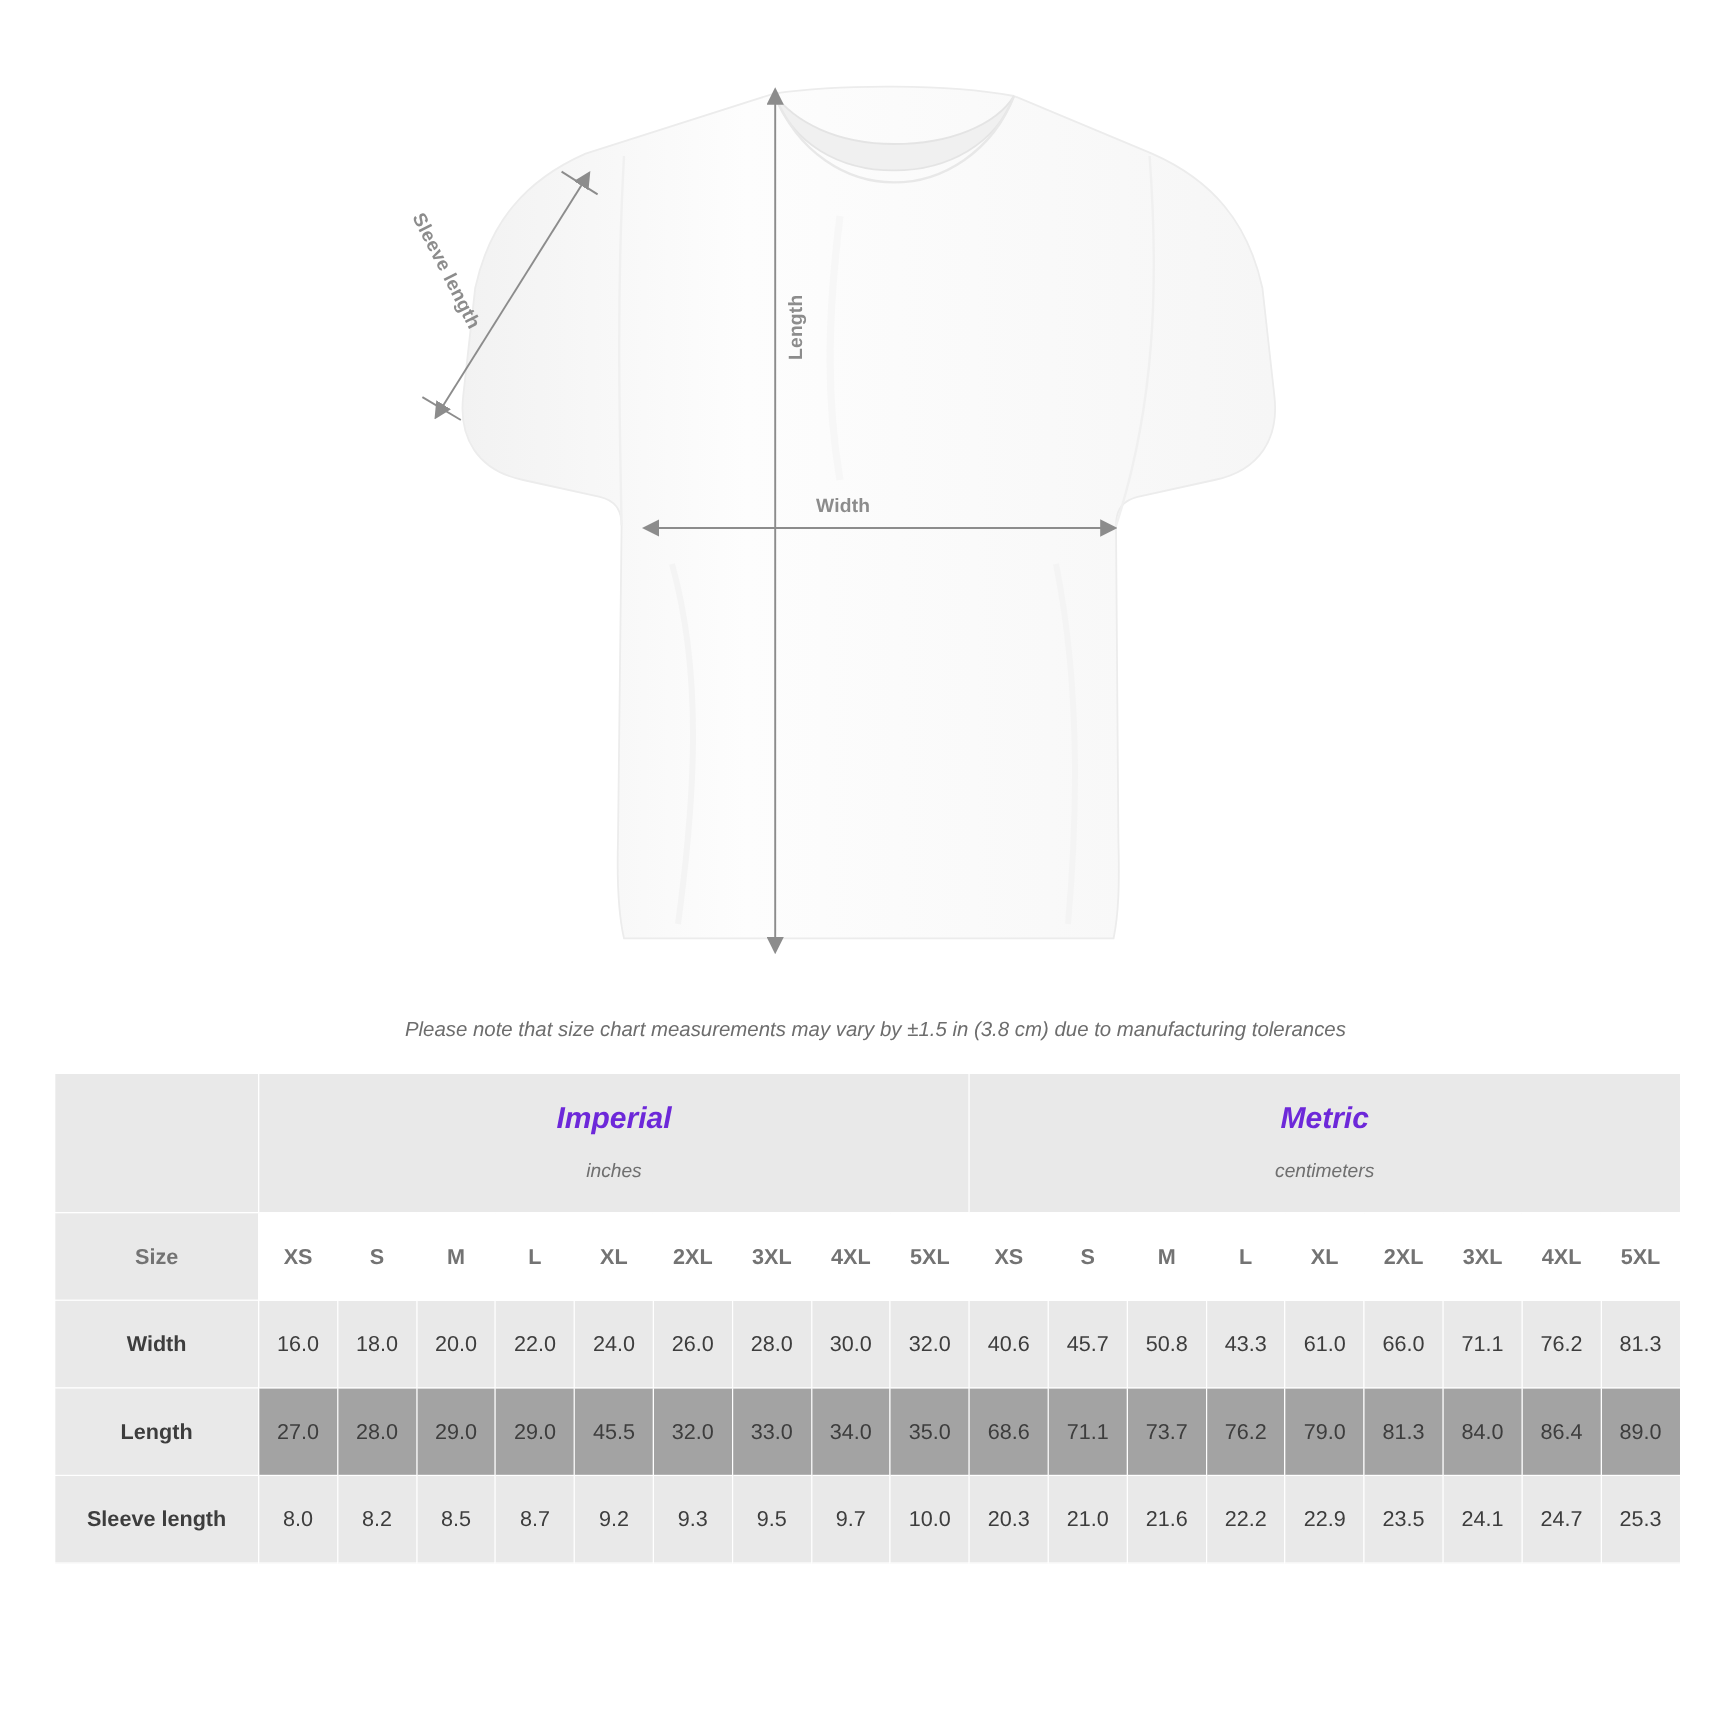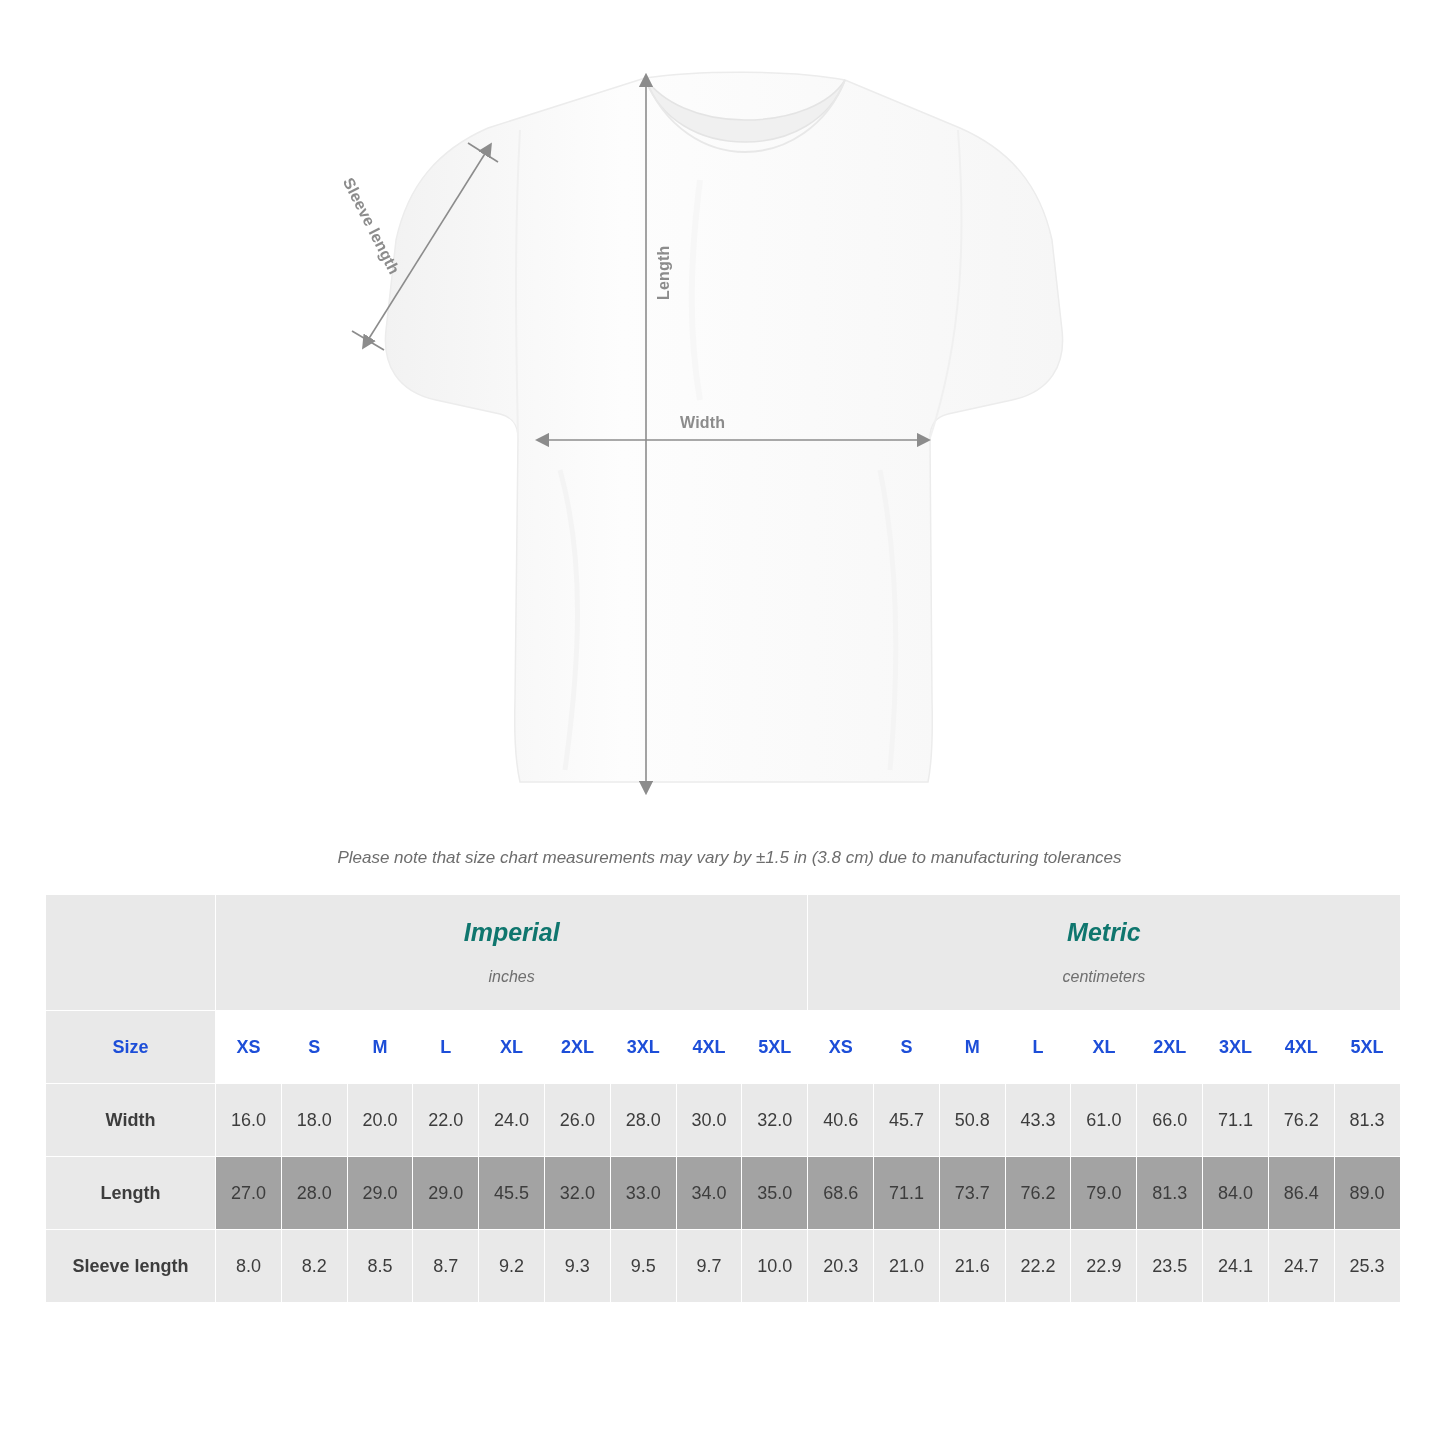--- a/index.html
+++ b/index.html
@@ -94,40 +94,40 @@
   
   .unit-cell {
     background: #e9e9e9;
     height: 115px;
     vertical-align: middle;
   }
   .unit-name {
     font-size: 25px;
     font-style: italic;
     font-weight: bold;
-    color: #0f766e;
+    color: #6d28d9;
     line-height: 1.1;
   }
   .unit-sub {
     font-size: 16px;
     font-style: italic;
     color: #6f6f6f;
     margin-top: 22px;
   }
   .blank-cell {
     background: #e9e9e9;
   }
 
   
   tr.row-size td {
     height: 72px;
     background: #ffffff;
     font-size: 18px;
     font-weight: bold;
-    color: #1d4ed8;
+    color: #737373;
   }
   tr.row-size td.rowlabel {
     background: #e9e9e9;
     font-size: 18px;
     font-weight: bold;
   }
 
   tr.row-data td {
     height: 72px;
     font-size: 18px;

